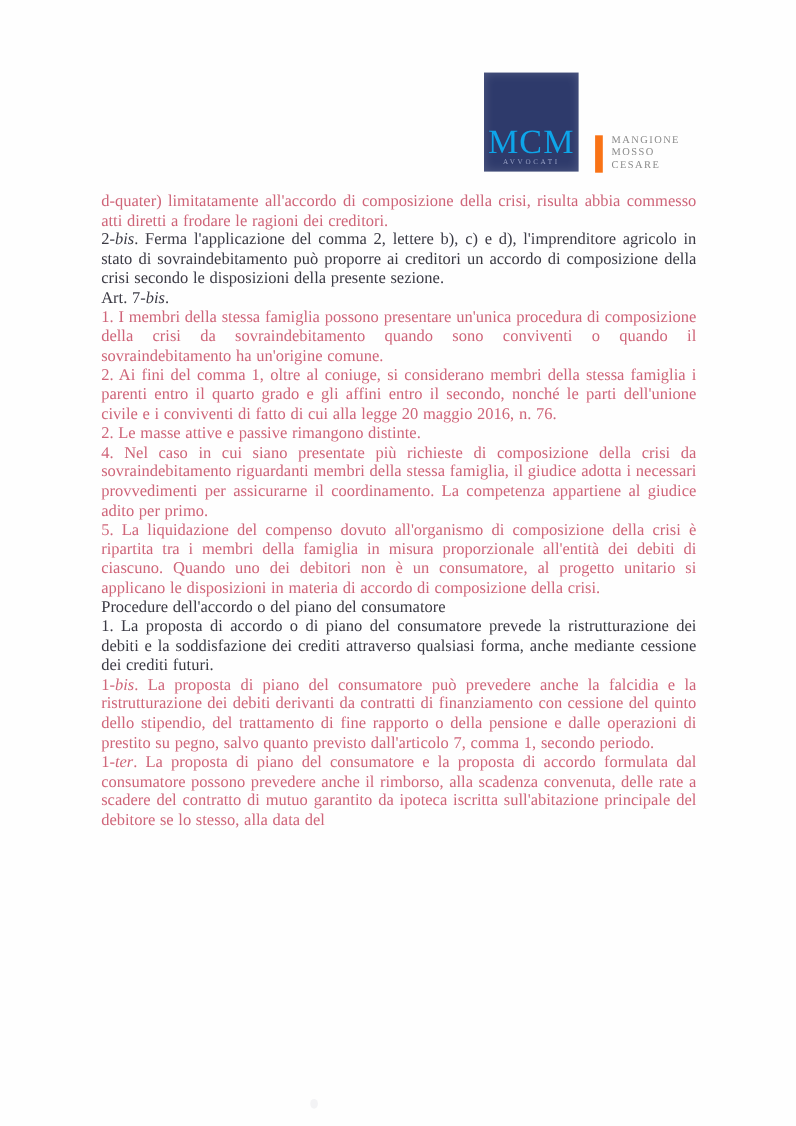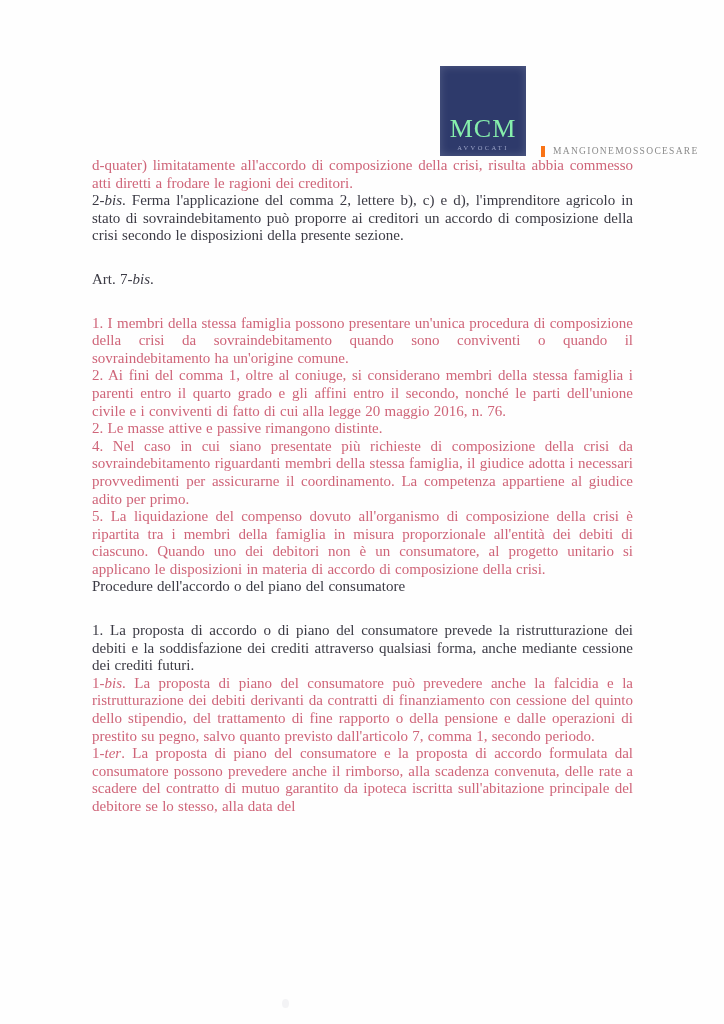--- a/index.html
+++ b/index.html
@@ -21,56 +21,56 @@
   }
   .logo-square {
     width: 86px; height: 90px;
     background: var(--navy, #2e3a6b);
     box-shadow: inset 0 0 10px rgba(255,255,255,0.18);
     display: flex; flex-direction: column;
     align-items: center; justify-content: flex-end;
     box-sizing: border-box; padding-bottom: 4px;
   }
   .logo-mcm {
-    color: #86efac;
-    font-size: 26px; line-height: 28px;
+    color: #0ea5e9;
+    font-size: 31px; line-height: 28px;
     letter-spacing: 1px;
   }
   .logo-sub {
     color: #9aa3c6;
     font-size: 6.5px; line-height: 8px;
     letter-spacing: 2.4px;
     margin-top: 1px;
   }
   .firm-block {
     margin-left: 15px;
-    border-left: 4px solid #f97316;
+    border-left: 7px solid #f97316;
     padding-left: 8px;
     margin-bottom: -1px;
-    display: flex; flex-direction: row;
+    display: flex; flex-direction: column;
   }
   .firm-name {
     color: #8b8b8b;
     font-size: 9.5px; line-height: 11.5px;
     letter-spacing: 1.3px;
   }
   
   .doc {
-    position: absolute; left: 92px; top: 157px;
+    position: absolute; left: 92px; top: 175px;
     width: 541px;
     text-align: justify;
   }
   .para {
     margin: 0;
     font-size: 15px;
     line-height: 17.6px;
     word-spacing: 0.5px;
     hyphens: none;
   }
-  .para.gap { margin-top: 26px; }
+  .para.gap { }
   .pink { color: var(--pink, #cf6579); }
   .ink  { color: var(--ink, #3b3a44); }
   .para i { font-style: italic; }
   
   .artifact {
     position: absolute; left: 282px; top: 999px;
     width: 7px; height: 9px;
     background: #f3f3f5;
     border-radius: 50%;
   }

